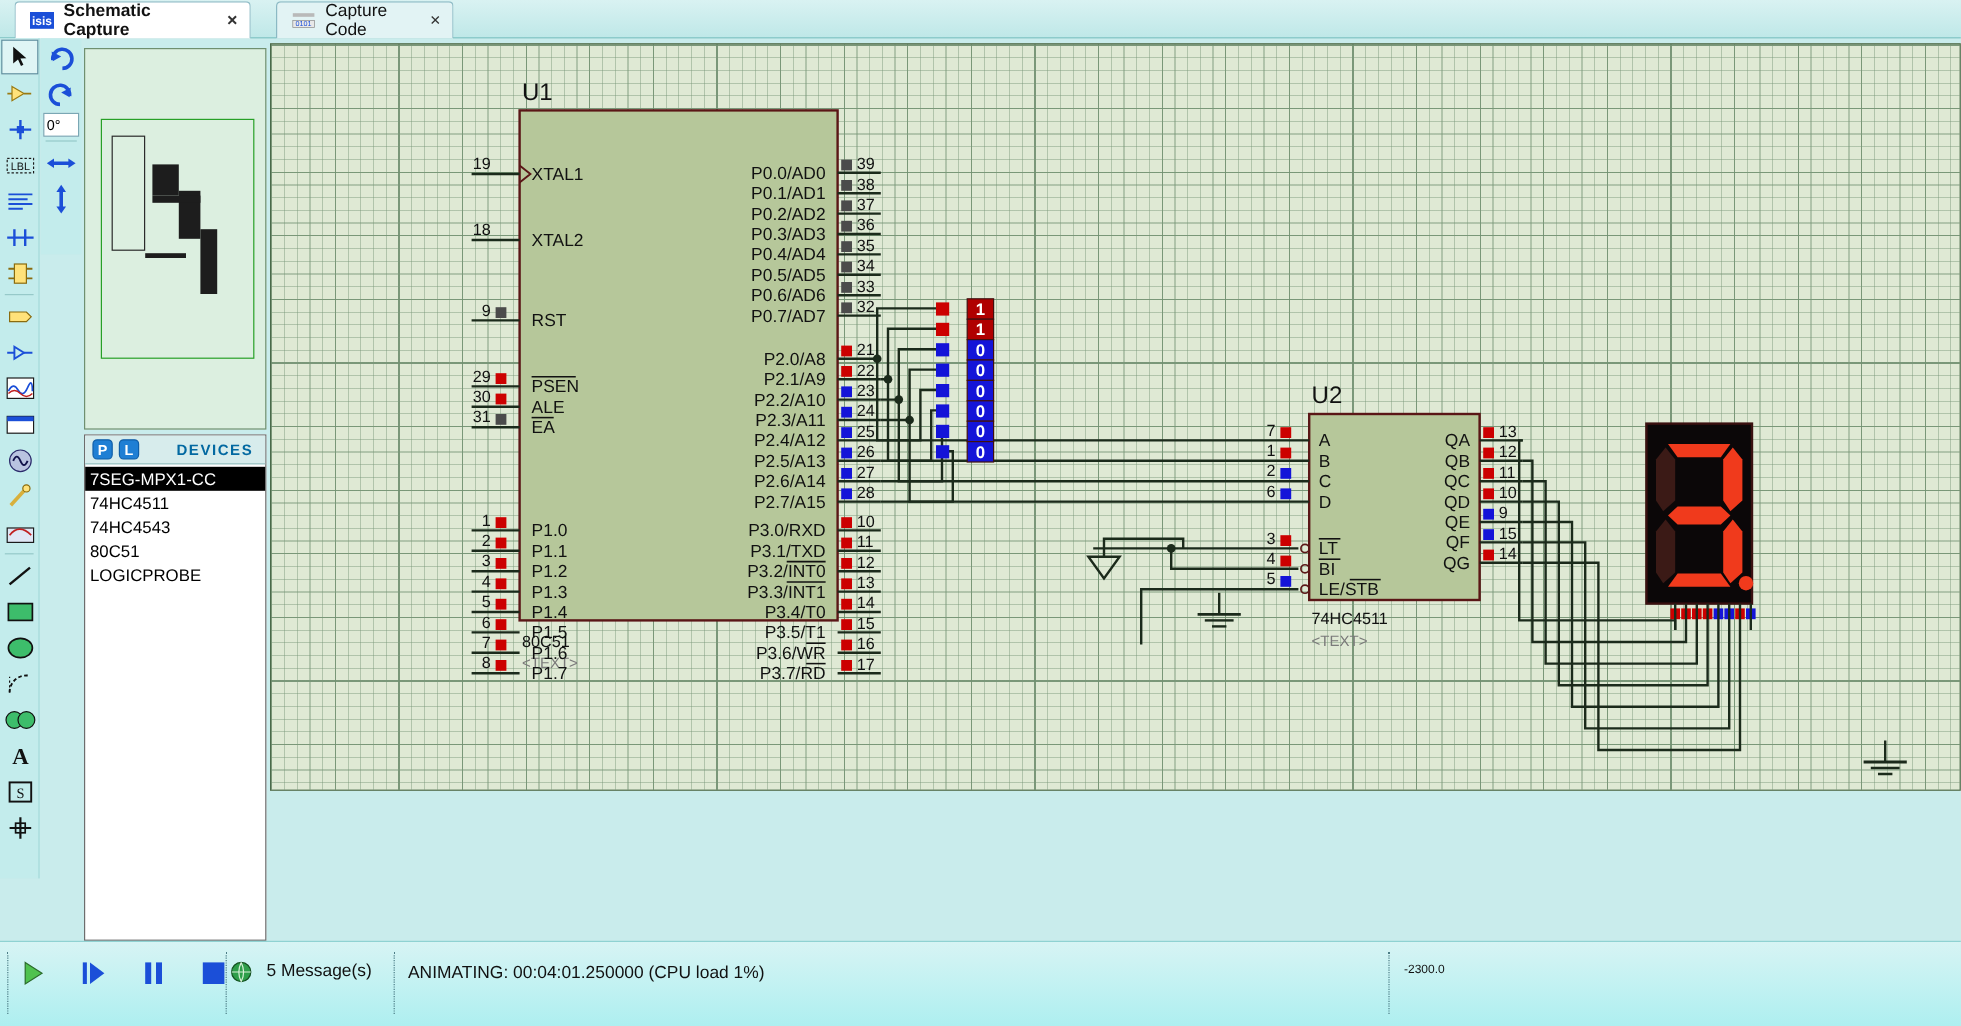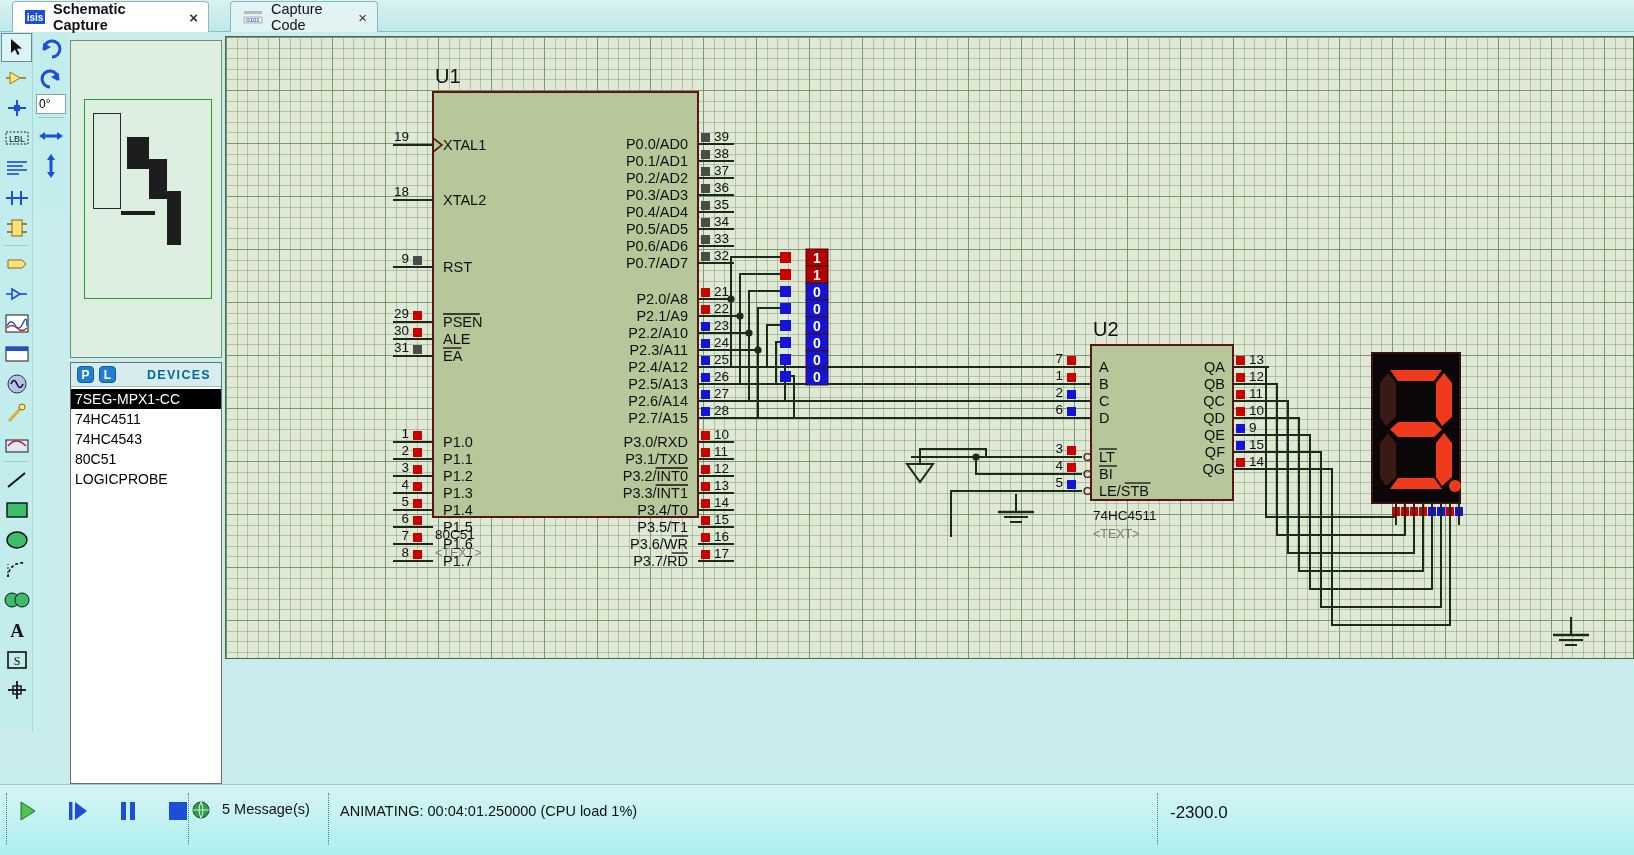--- a/index.html
+++ b/index.html
@@ -107,21 +107,21 @@
     position:absolute; left:0; bottom:0; width:1634px; height:71px;
     background:linear-gradient(#d7f4f4,#aeeff0);
     border-top:1px solid #8fd2d2;
   }
   #animcontrols{ position:absolute; left:14px; top:12px; display:flex; align-items:center; gap:22px;}
   .actrl{ cursor:pointer; width:28px; height:28px; display:flex; align-items:center; justify-content:center;}
   #msgbox{ position:absolute; left:192px; top:16px; display:flex; align-items:flex-start; gap:12px;
            font-size:14.5px; color:#111; cursor:pointer;}
   .vsep{ position:absolute; top:8px; width:0; height:52px; border-left:1px dotted #4b7c85;}
   #animtext{ position:absolute; left:340px; top:18px; font-size:14.5px; color:#111;}
-  #coordtext{ position:absolute; left:1170px; top:18px; font-size:17px; color:#111;}
+  #coordtext{ position:absolute; left:1170px; top:18px; font-size:10px; color:#111;}
 </style>
 </head>
 <body>
 
 <div id="tabbar">
   <div class="tab active">
     <svg class="tabicon" viewBox="0 0 20 16">
       <rect x="0" y="1" width="20" height="14" fill="#1b4fd8"></rect>
       <text x="10" y="12" font-size="10" fill="#fff" text-anchor="middle" font-family="Liberation Sans, sans-serif">isis</text>
     </svg>

